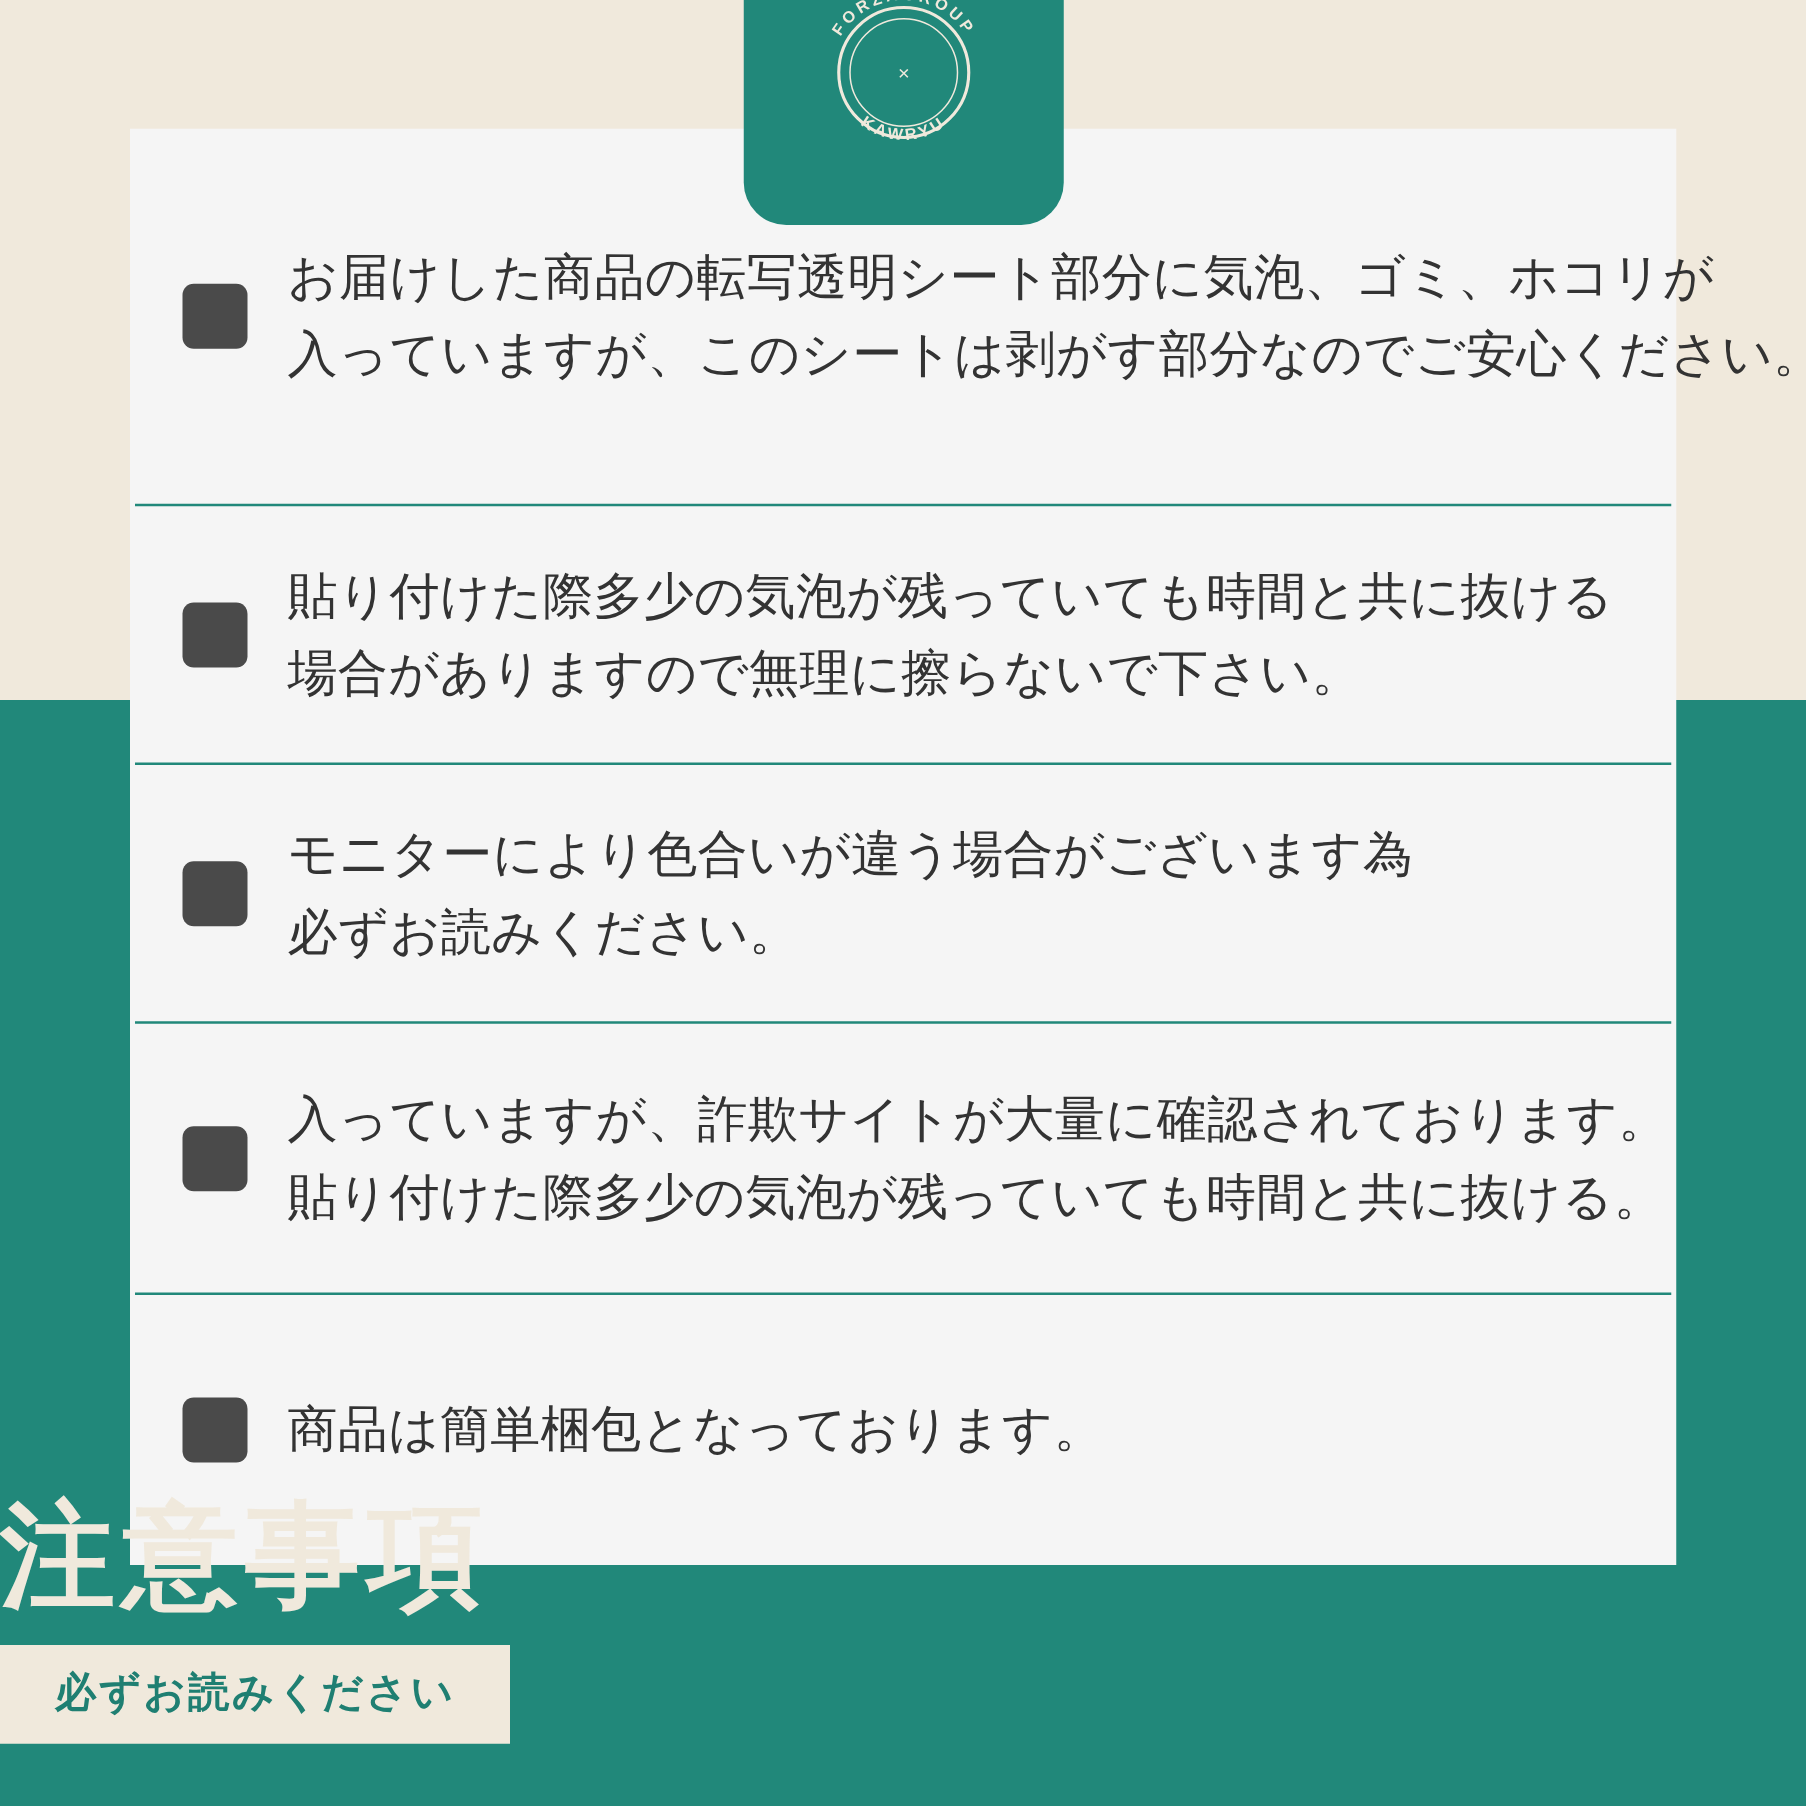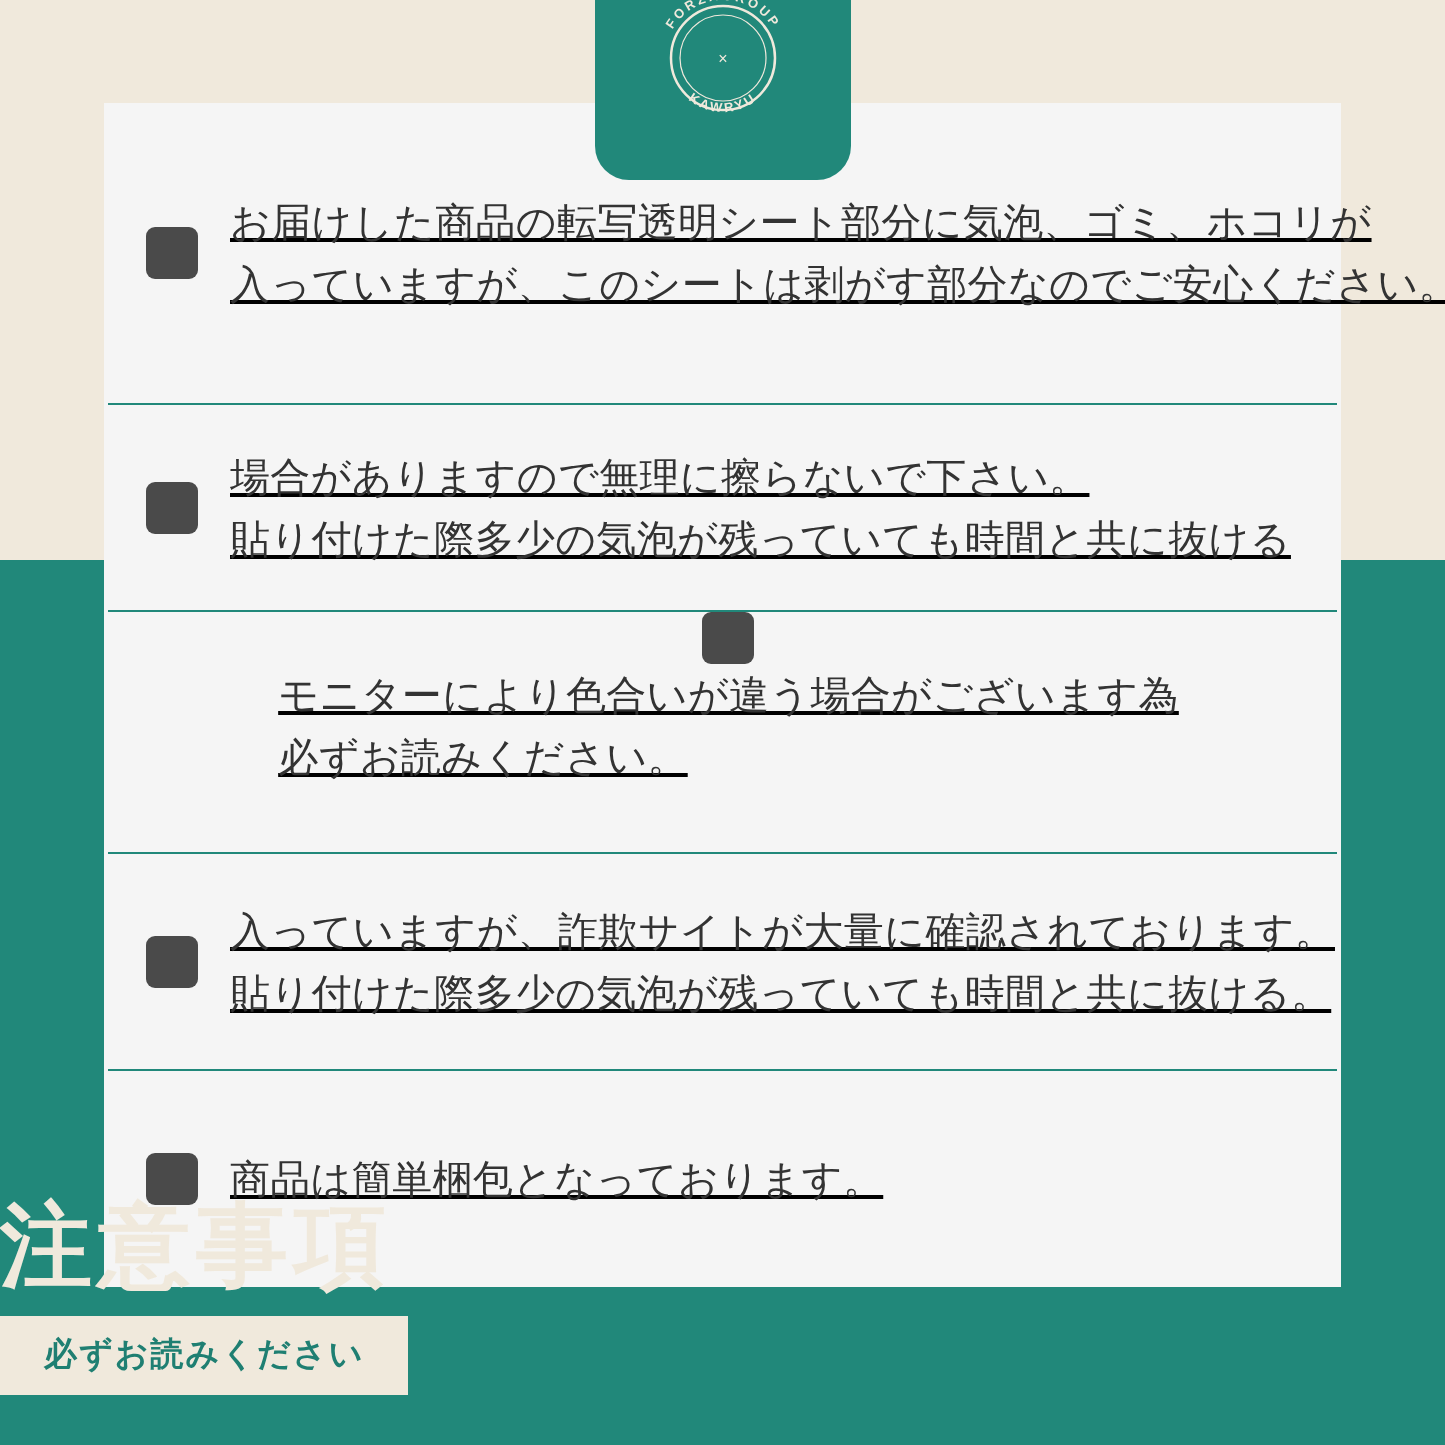--- a/index.html
+++ b/index.html
@@ -62,25 +62,24 @@
     z-index: 4;
   }
 
   .row {
     display: flex;
     align-items: center;
     padding: 0 0 0 42px;
     box-sizing: border-box;
     position: relative;
     min-height: 100px;
-    text-decoration: underline;
   }
   .row.r1 { height: 300px; align-items: center; }
   .row.r2 { height: 205px; }
-  .row.r3 { height: 240px; flex-direction: column; }
+  .row.r3 { height: 205px; }
   .row.r4 { height: 215px; }
   .row.r5 { height: 216px; }
 
   .divider {
     height: 2px;
     background: #21887a;
     margin: 0 4px;
   }
 
   .bullet {
@@ -164,22 +163,22 @@
         <span class="line">お届けした商品の転写透明シート部分に気泡、ゴミ、ホコリが</span>
         <span class="line">入っていますが、このシートは剥がす部分なのでご安心ください。</span>
       </div>
     </div>
 
     <div class="divider"></div>
 
     <div class="row r2">
       <div class="bullet"></div>
       <div class="row-text">
+        <span class="line">貼り付けた際多少の気泡が残っていても時間と共に抜ける</span>
         <span class="line">場合がありますので無理に擦らないで下さい。</span>
-        <span class="line">貼り付けた際多少の気泡が残っていても時間と共に抜ける</span>
       </div>
     </div>
 
     <div class="divider"></div>
 
     <div class="row r3">
       <div class="bullet"></div>
       <div class="row-text">
         <span class="line">モニターにより色合いが違う場合がございます為</span>
         <span class="line">必ずお読みください。</span>

